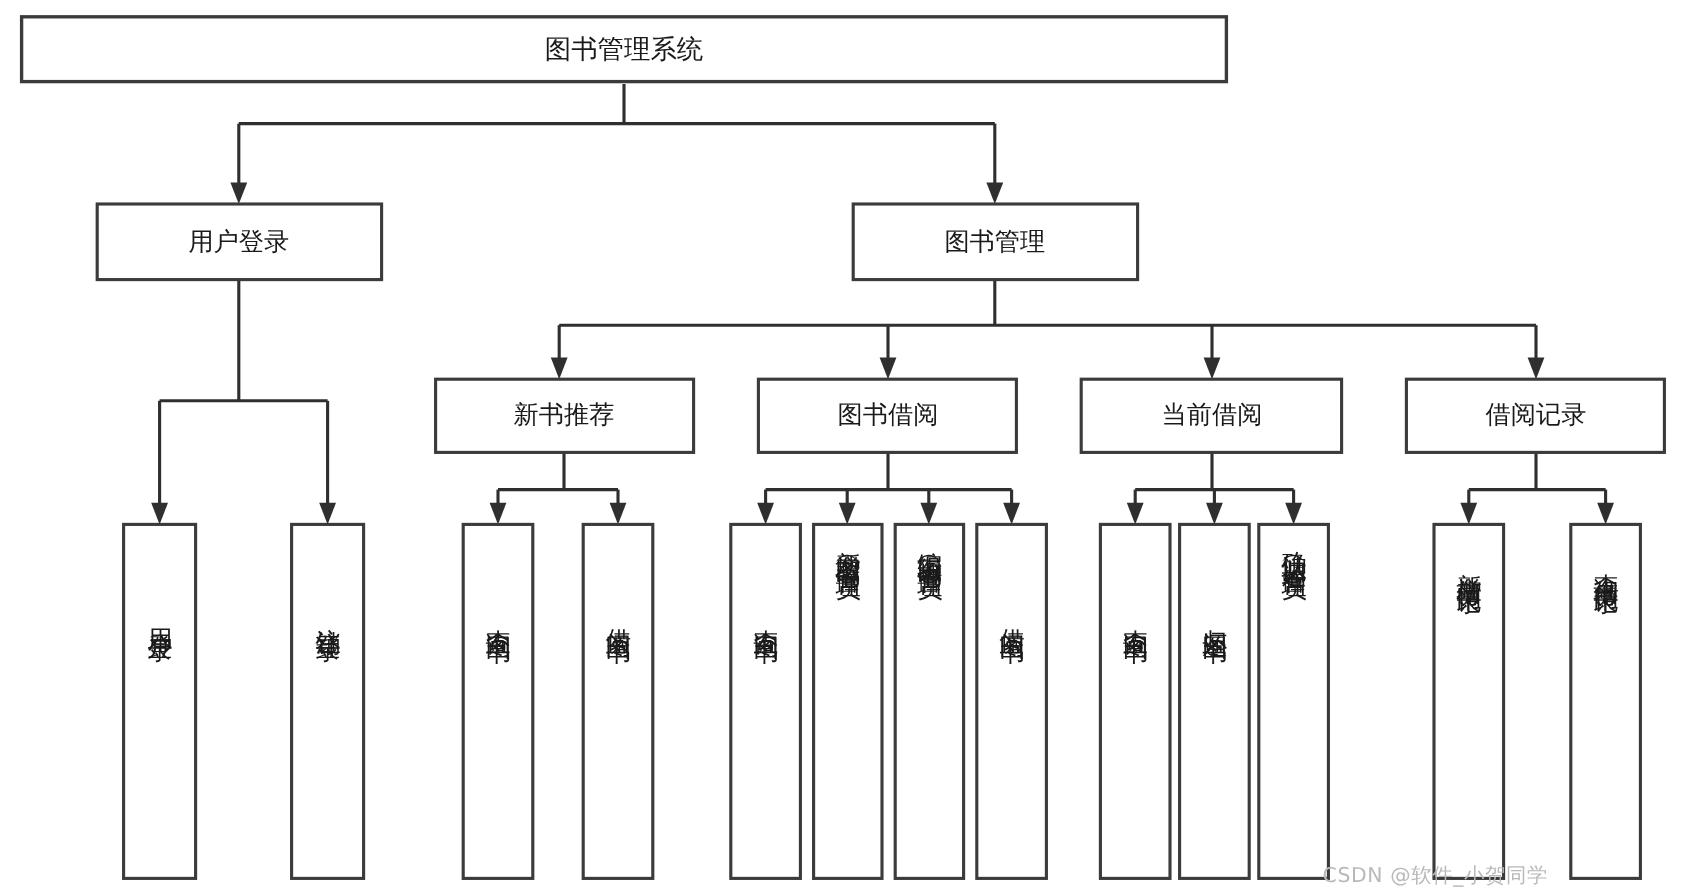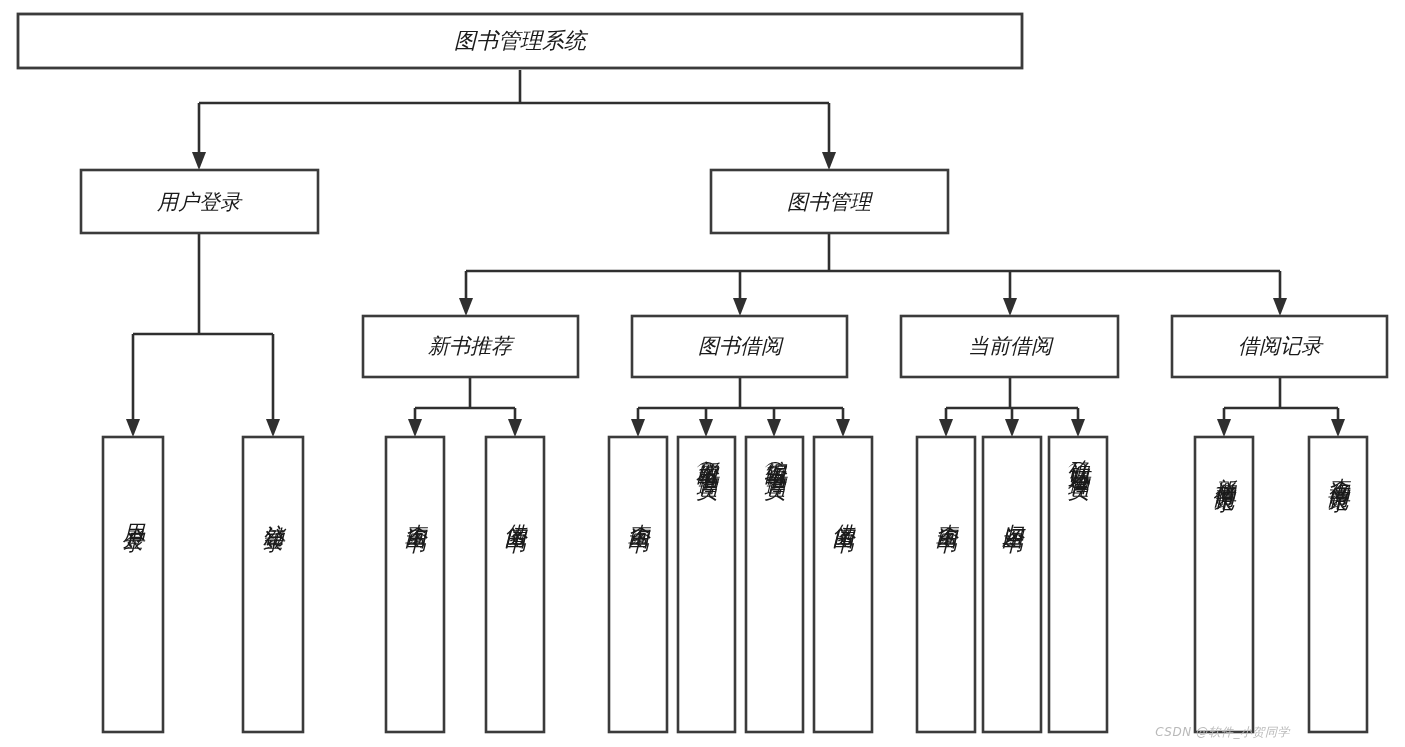--- a/index.html
+++ b/index.html
@@ -11,21 +11,20 @@
     width: 1405px;
     height: 747px;
     font-family: "DejaVu Sans", "Liberation Sans", sans-serif;
     overflow: hidden;
   }
   #chart-root {
     position: relative;
     width: 1298px;
     height: 747px;
     background: #ffffff;
-    font-style: italic;
   }
   svg.diagram {
     display: block;
     width: 1405px;
     height: 747px;
   }
   .node-box {
     fill: #ffffff;
     stroke: #3b3b3b;
     stroke-width: 2.6;
@@ -68,21 +67,21 @@
     line-height: 1.08;
     letter-spacing: 3px;
     color: #1a1a1a;
     white-space: nowrap;
   }
   .watermark {
     position: absolute;
     right: 8px;
     bottom: 6px;
     font-family: "DejaVu Sans", "Liberation Sans", sans-serif;
-    font-size: 12px;
+    font-size: 17px;
     color: #b9b9b9;
     letter-spacing: 0.5px;
     white-space: nowrap;
   }
 </style>
 </head>
 <body>
 
 <div id="chart-root">
 

